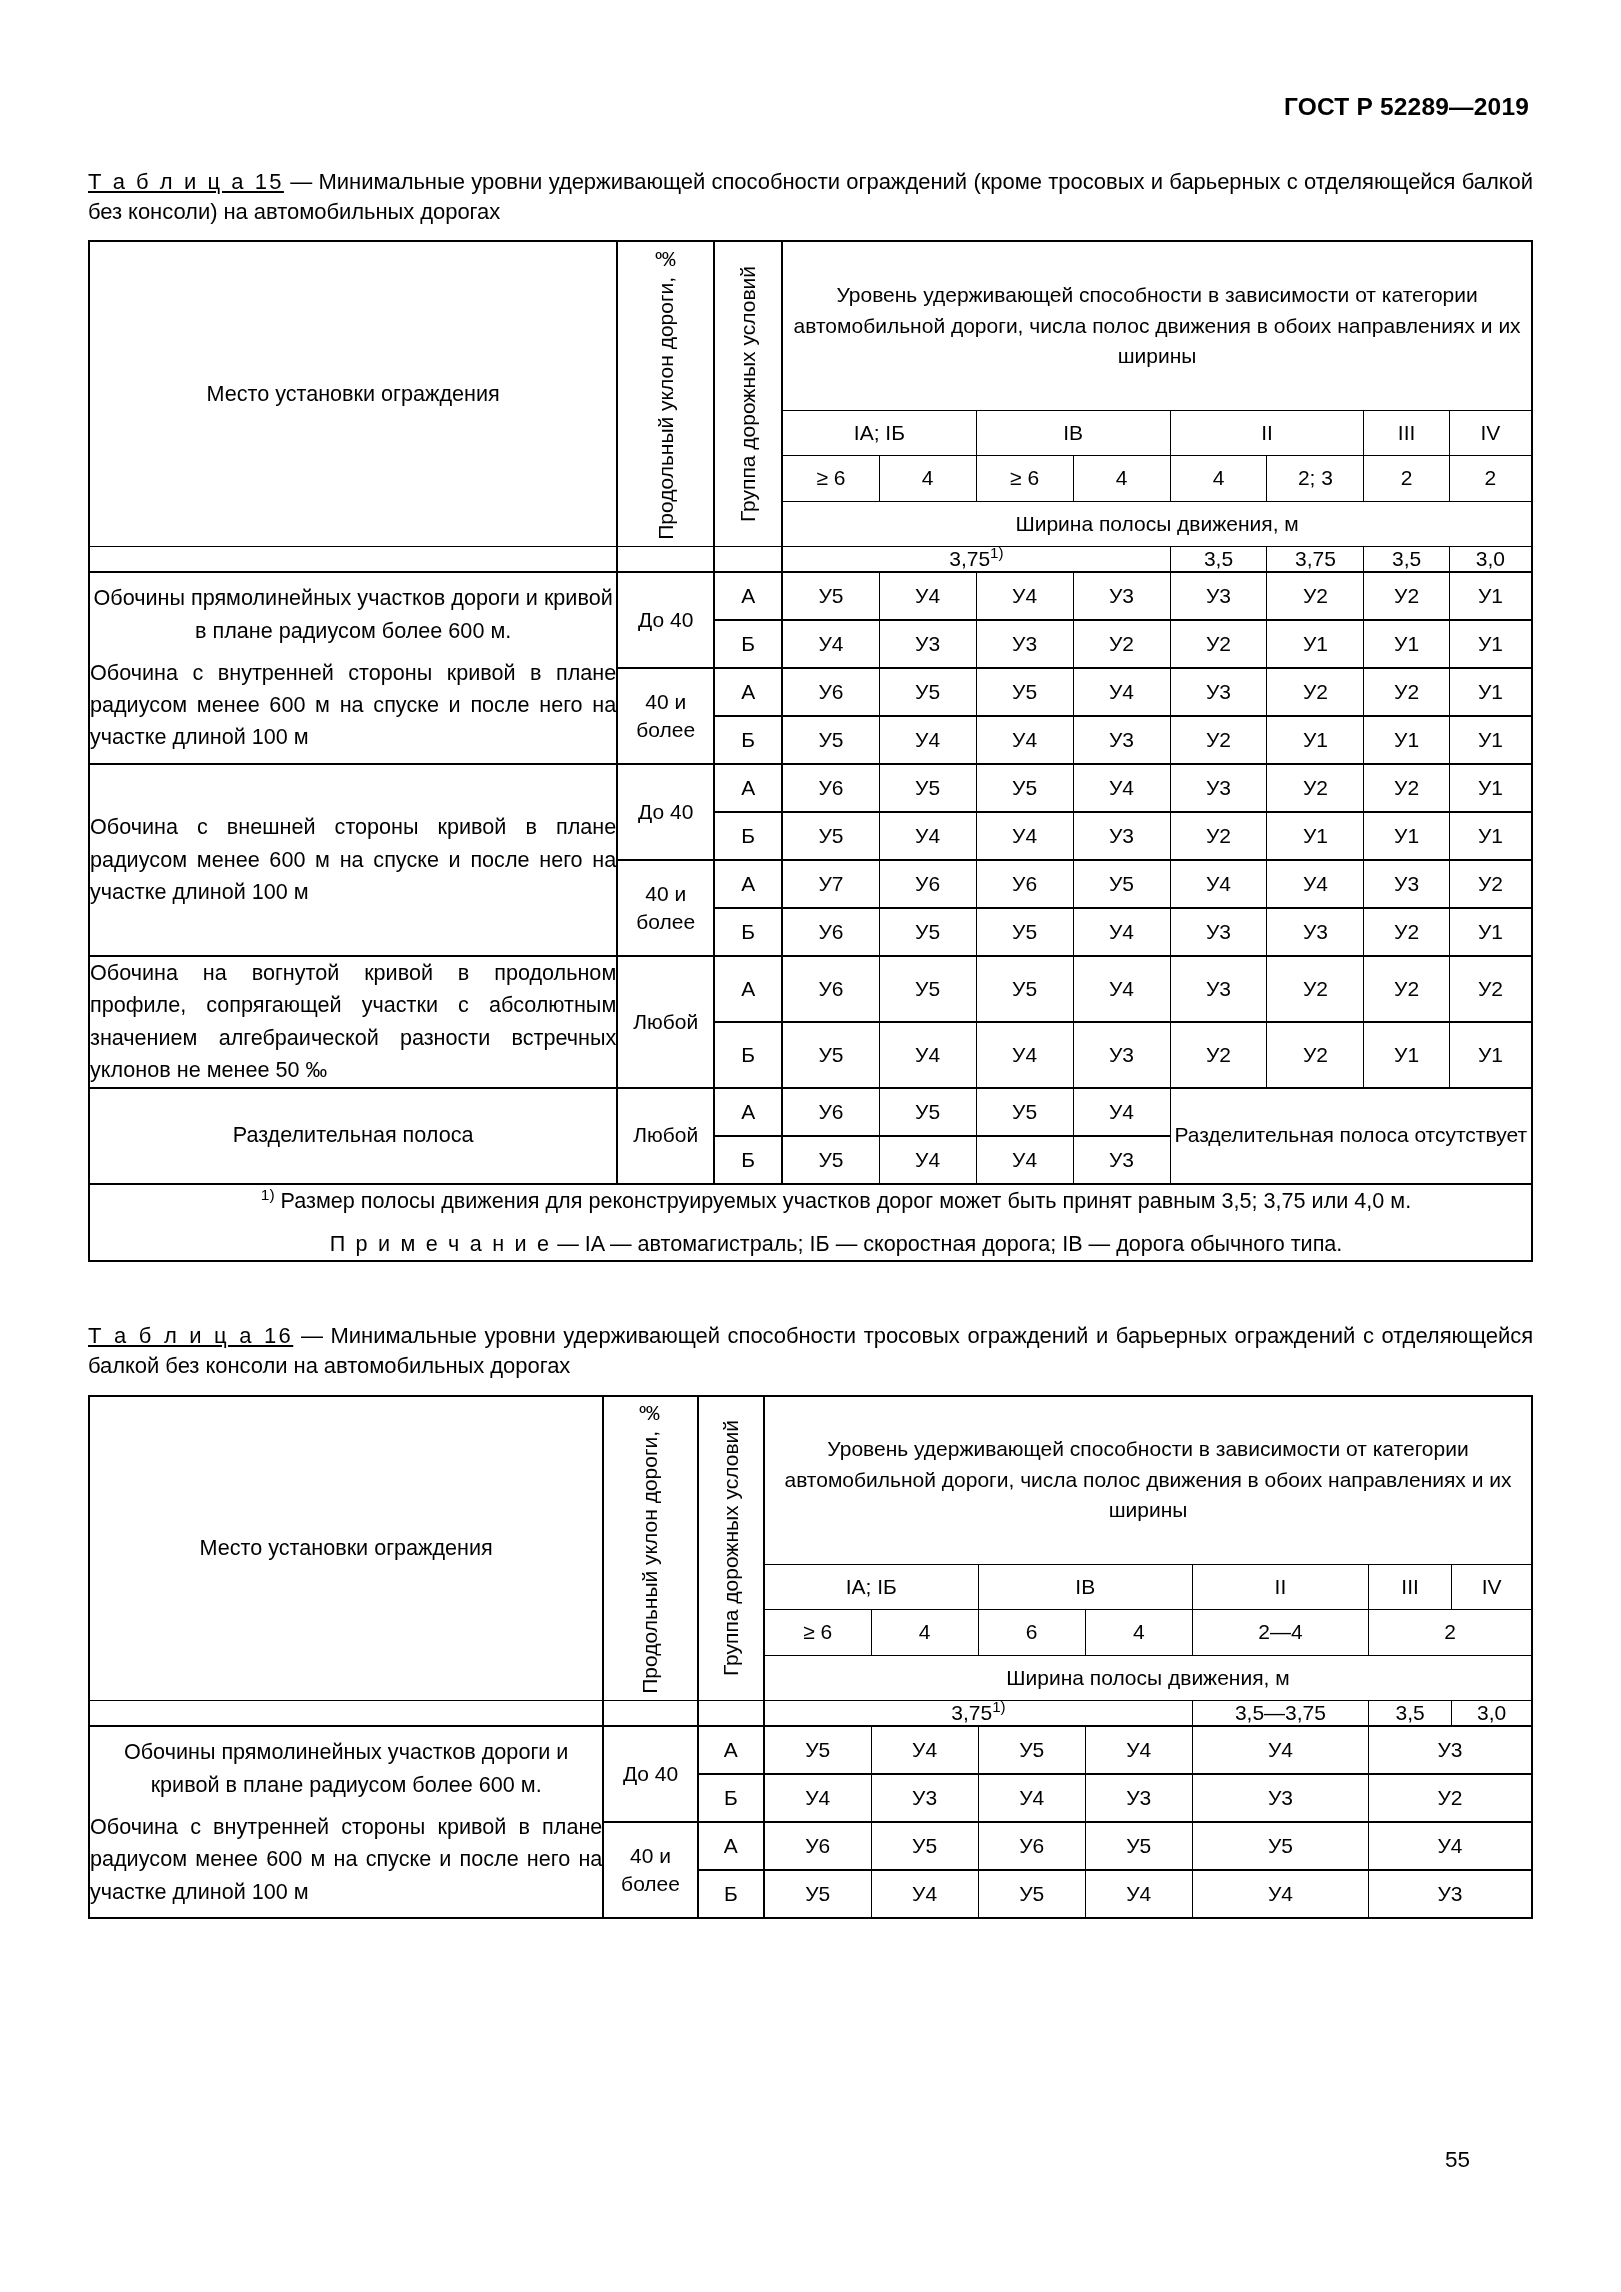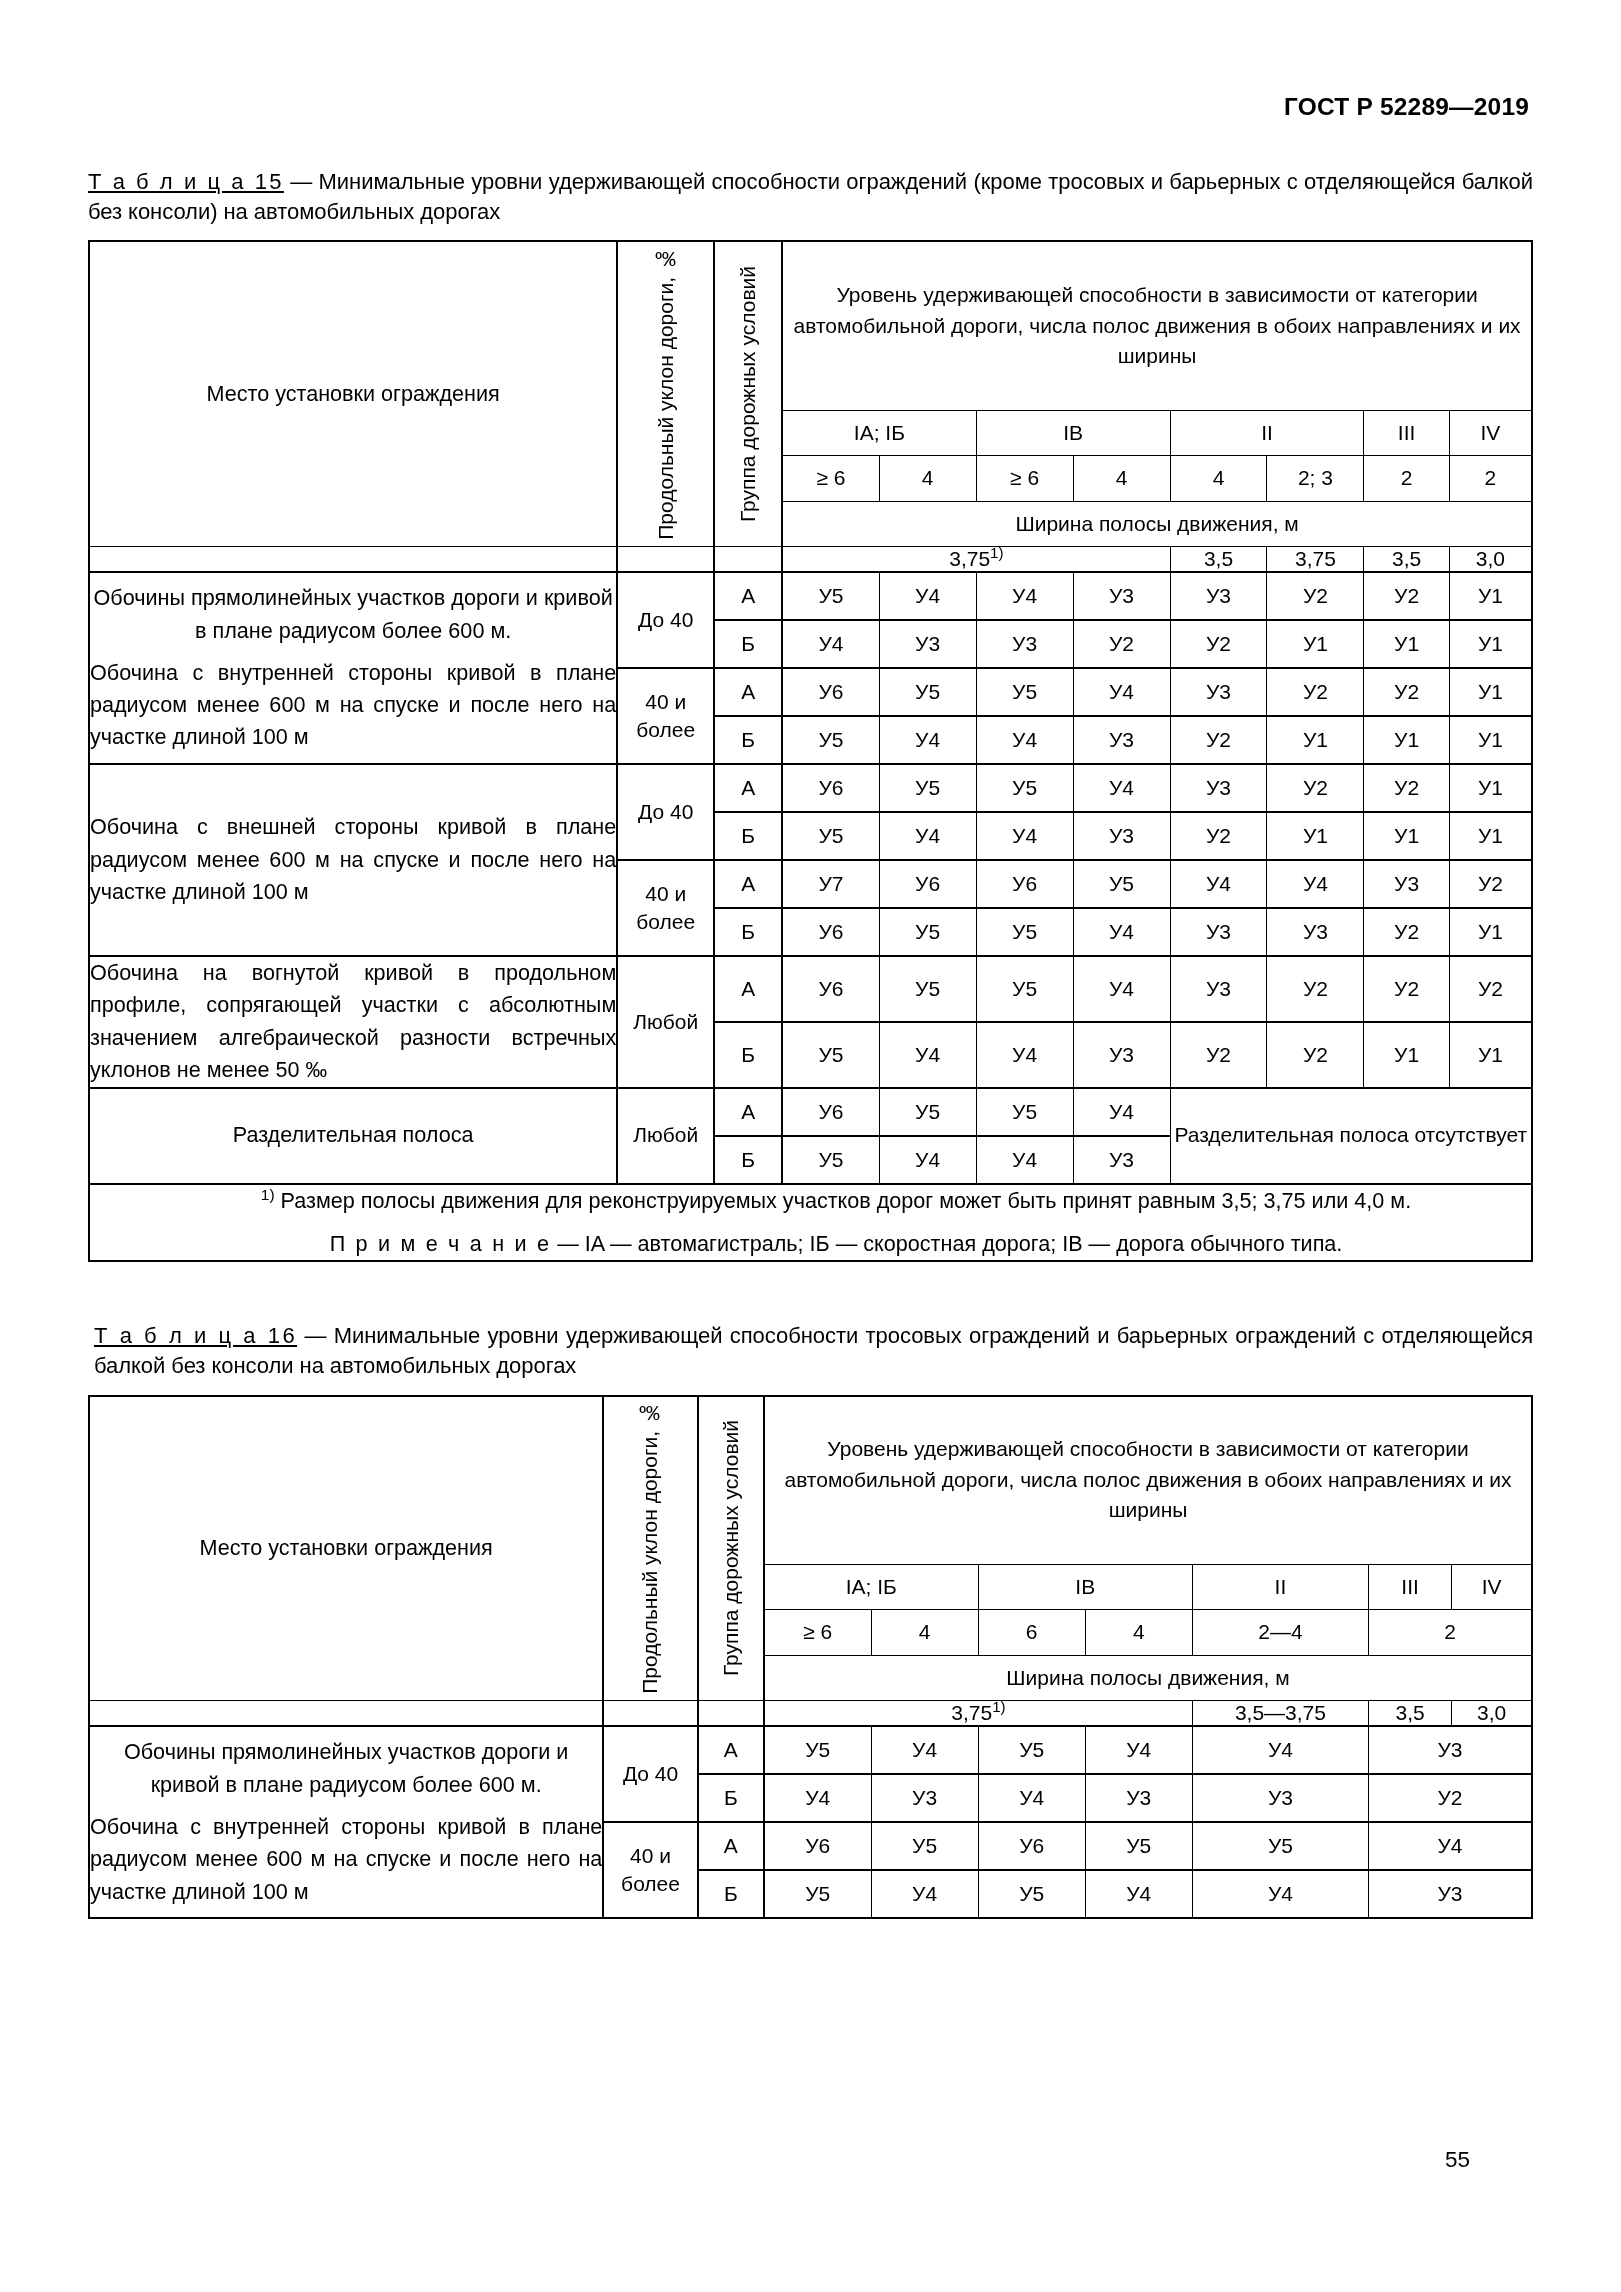--- a/index.html
+++ b/index.html
@@ -344,21 +344,21 @@
 
       <tr>
         <td colspan="11" class="notecell thick-t">
           <p><sup>1)</sup> <span>Размер полосы движения для реконструируемых участков дорог может быть принят равным 3,5; 3,75 или 4,0 м.</span></p>
           <p class="second"><span class="spaced">П р и м е ч а н и е</span><span> — IA — автомагистраль; IБ — скоростная дорога; IВ — дорога обычного типа.</span></p>
         </td>
       </tr>
     </tbody>
   </table>
 
-  <div class="table-caption" style="margin-top:59px;margin-left:6px;"><span class="caption-lead">Т а б л и ц а  16</span><span> — Минимальные уровни удерживающей способности тросовых ограждений и барьерных ограждений с отделяющейся балкой без консоли на автомобильных дорогах</span></div>
+  <div class="table-caption" style="margin-top:59px;"><span class="caption-lead">Т а б л и ц а  16</span><span> — Минимальные уровни удерживающей способности тросовых ограждений и барьерных ограждений с отделяющейся балкой без консоли на автомобильных дорогах</span></div>
 
   <table class="gtable">
     <colgroup>
       <col style="width:365px">
       <col style="width:67px">
       <col style="width:47px">
       <col style="width:76px">
       <col style="width:76px">
       <col style="width:76px">
       <col style="width:76px">

